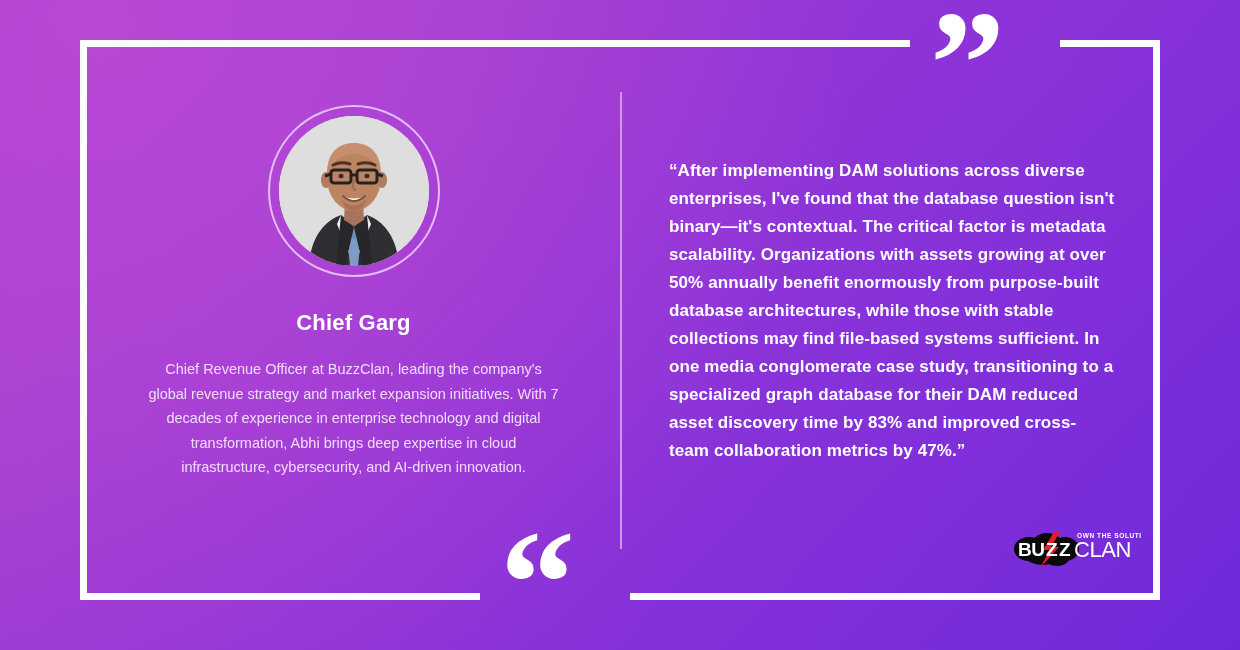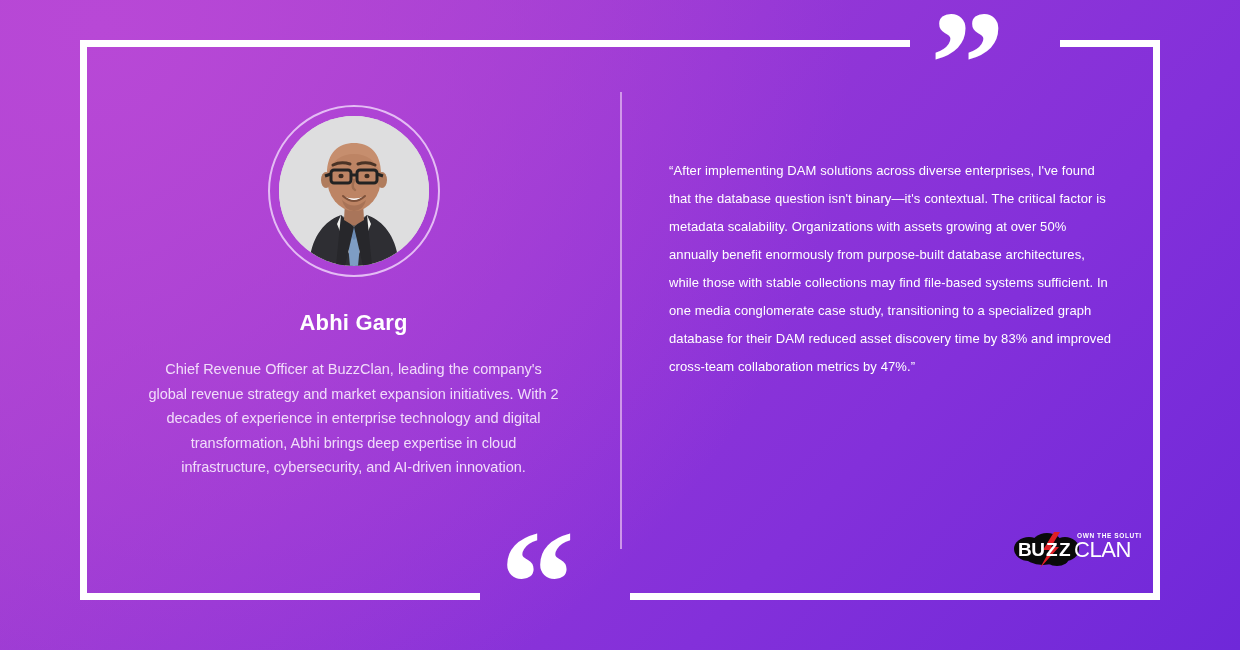--- a/index.html
+++ b/index.html
@@ -137,23 +137,23 @@
     width: 412px;
     text-align: center;
     font-size: 14.5px;
     line-height: 24.5px;
     color: #f1dcfa;
     font-weight: 400;
   }
 
   
   #quote-text {
-    font-size: 13px;
+    font-size: 17px;
     line-height: 28px;
-    font-weight: 400;
+    font-weight: 700;
     color: #ffffff;
     letter-spacing: .1px;
   }
 
   
   #brand-logo {
     position: absolute;
     right: 12px;
     bottom: 24px;
     width: 128px;
@@ -219,23 +219,23 @@
             <path d="M75 64 q-3 8 1 10" stroke="#a06f52" stroke-width="2.5" fill="none" stroke-linecap="round"></path>
 
             <path d="M64 80 q11 9 22 0 q-11 5 -22 0 Z" fill="#ffffff"></path>
             <path d="M64 80 q11 10 22 0" stroke="#7d513a" stroke-width="2" fill="none" stroke-linecap="round"></path>
 
             <path d="M63 84 q12 11 24 0 q-2 10 -12 11 q-10 -1 -12 -11 Z" fill="#8d6048" opacity=".45"></path>
           </svg>
         </div>
       </div>
 
-      <div id="profile-name">Abhi Garg</div>
-
-      <div id="profile-bio">Chief Revenue Officer at BuzzClan, leading the company's global revenue strategy and market expansion initiatives. With 2 decades of experience in enterprise technology and digital transformation, Abhi brings deep expertise in cloud infrastructure, cybersecurity, and AI-driven innovation.</div>
+      <div id="profile-name">Chief Garg</div>
+
+      <div id="profile-bio">Chief Revenue Officer at BuzzClan, leading the company's global revenue strategy and market expansion initiatives. With 7 decades of experience in enterprise technology and digital transformation, Abhi brings deep expertise in cloud infrastructure, cybersecurity, and AI-driven innovation.</div>
     </div>
 
     <div id="divider-column">
       <div id="vertical-divider"></div>
     </div>
 
     <div id="quote-column">
       <div id="quote-text">“After implementing DAM solutions across diverse enterprises, I've found that the database question isn't binary—it's contextual. The critical factor is metadata scalability. Organizations with assets growing at over 50% annually benefit enormously from purpose-built database architectures, while those with stable collections may find file-based systems sufficient. In one media conglomerate case study, transitioning to a specialized graph database for their DAM reduced asset discovery time by 83% and improved cross-team collaboration metrics by 47%.”</div>
 
       <div id="brand-logo">

